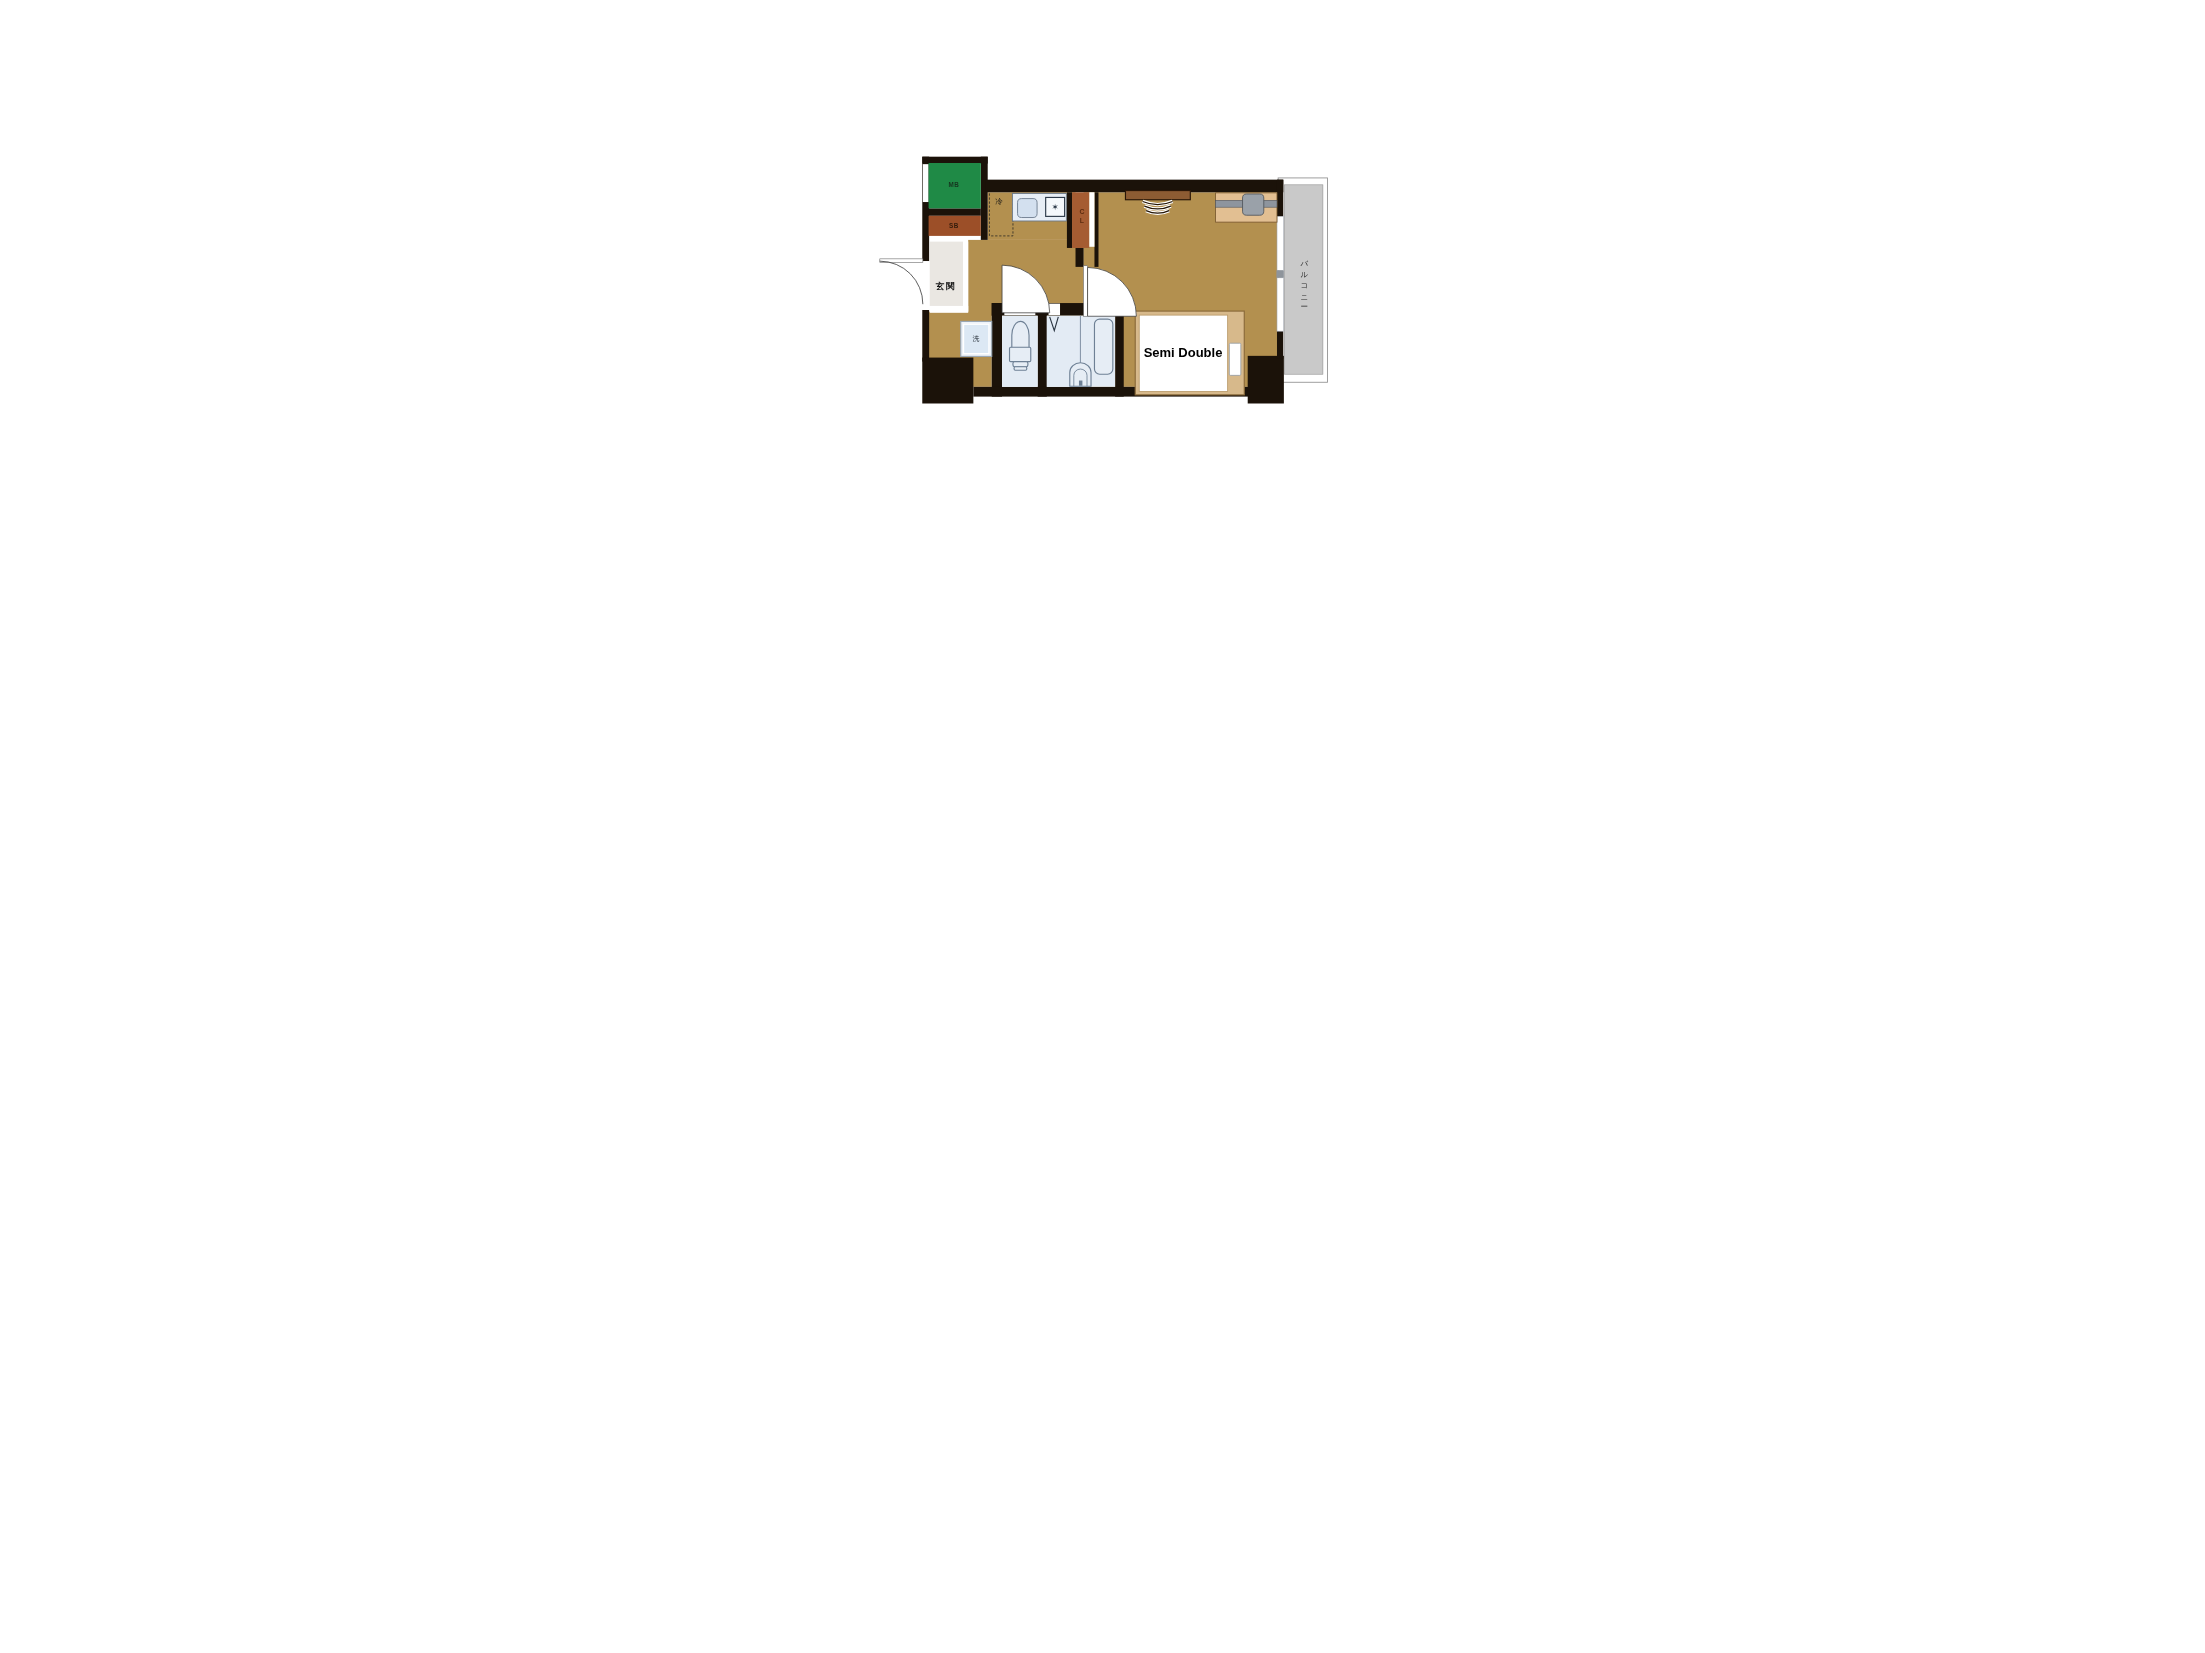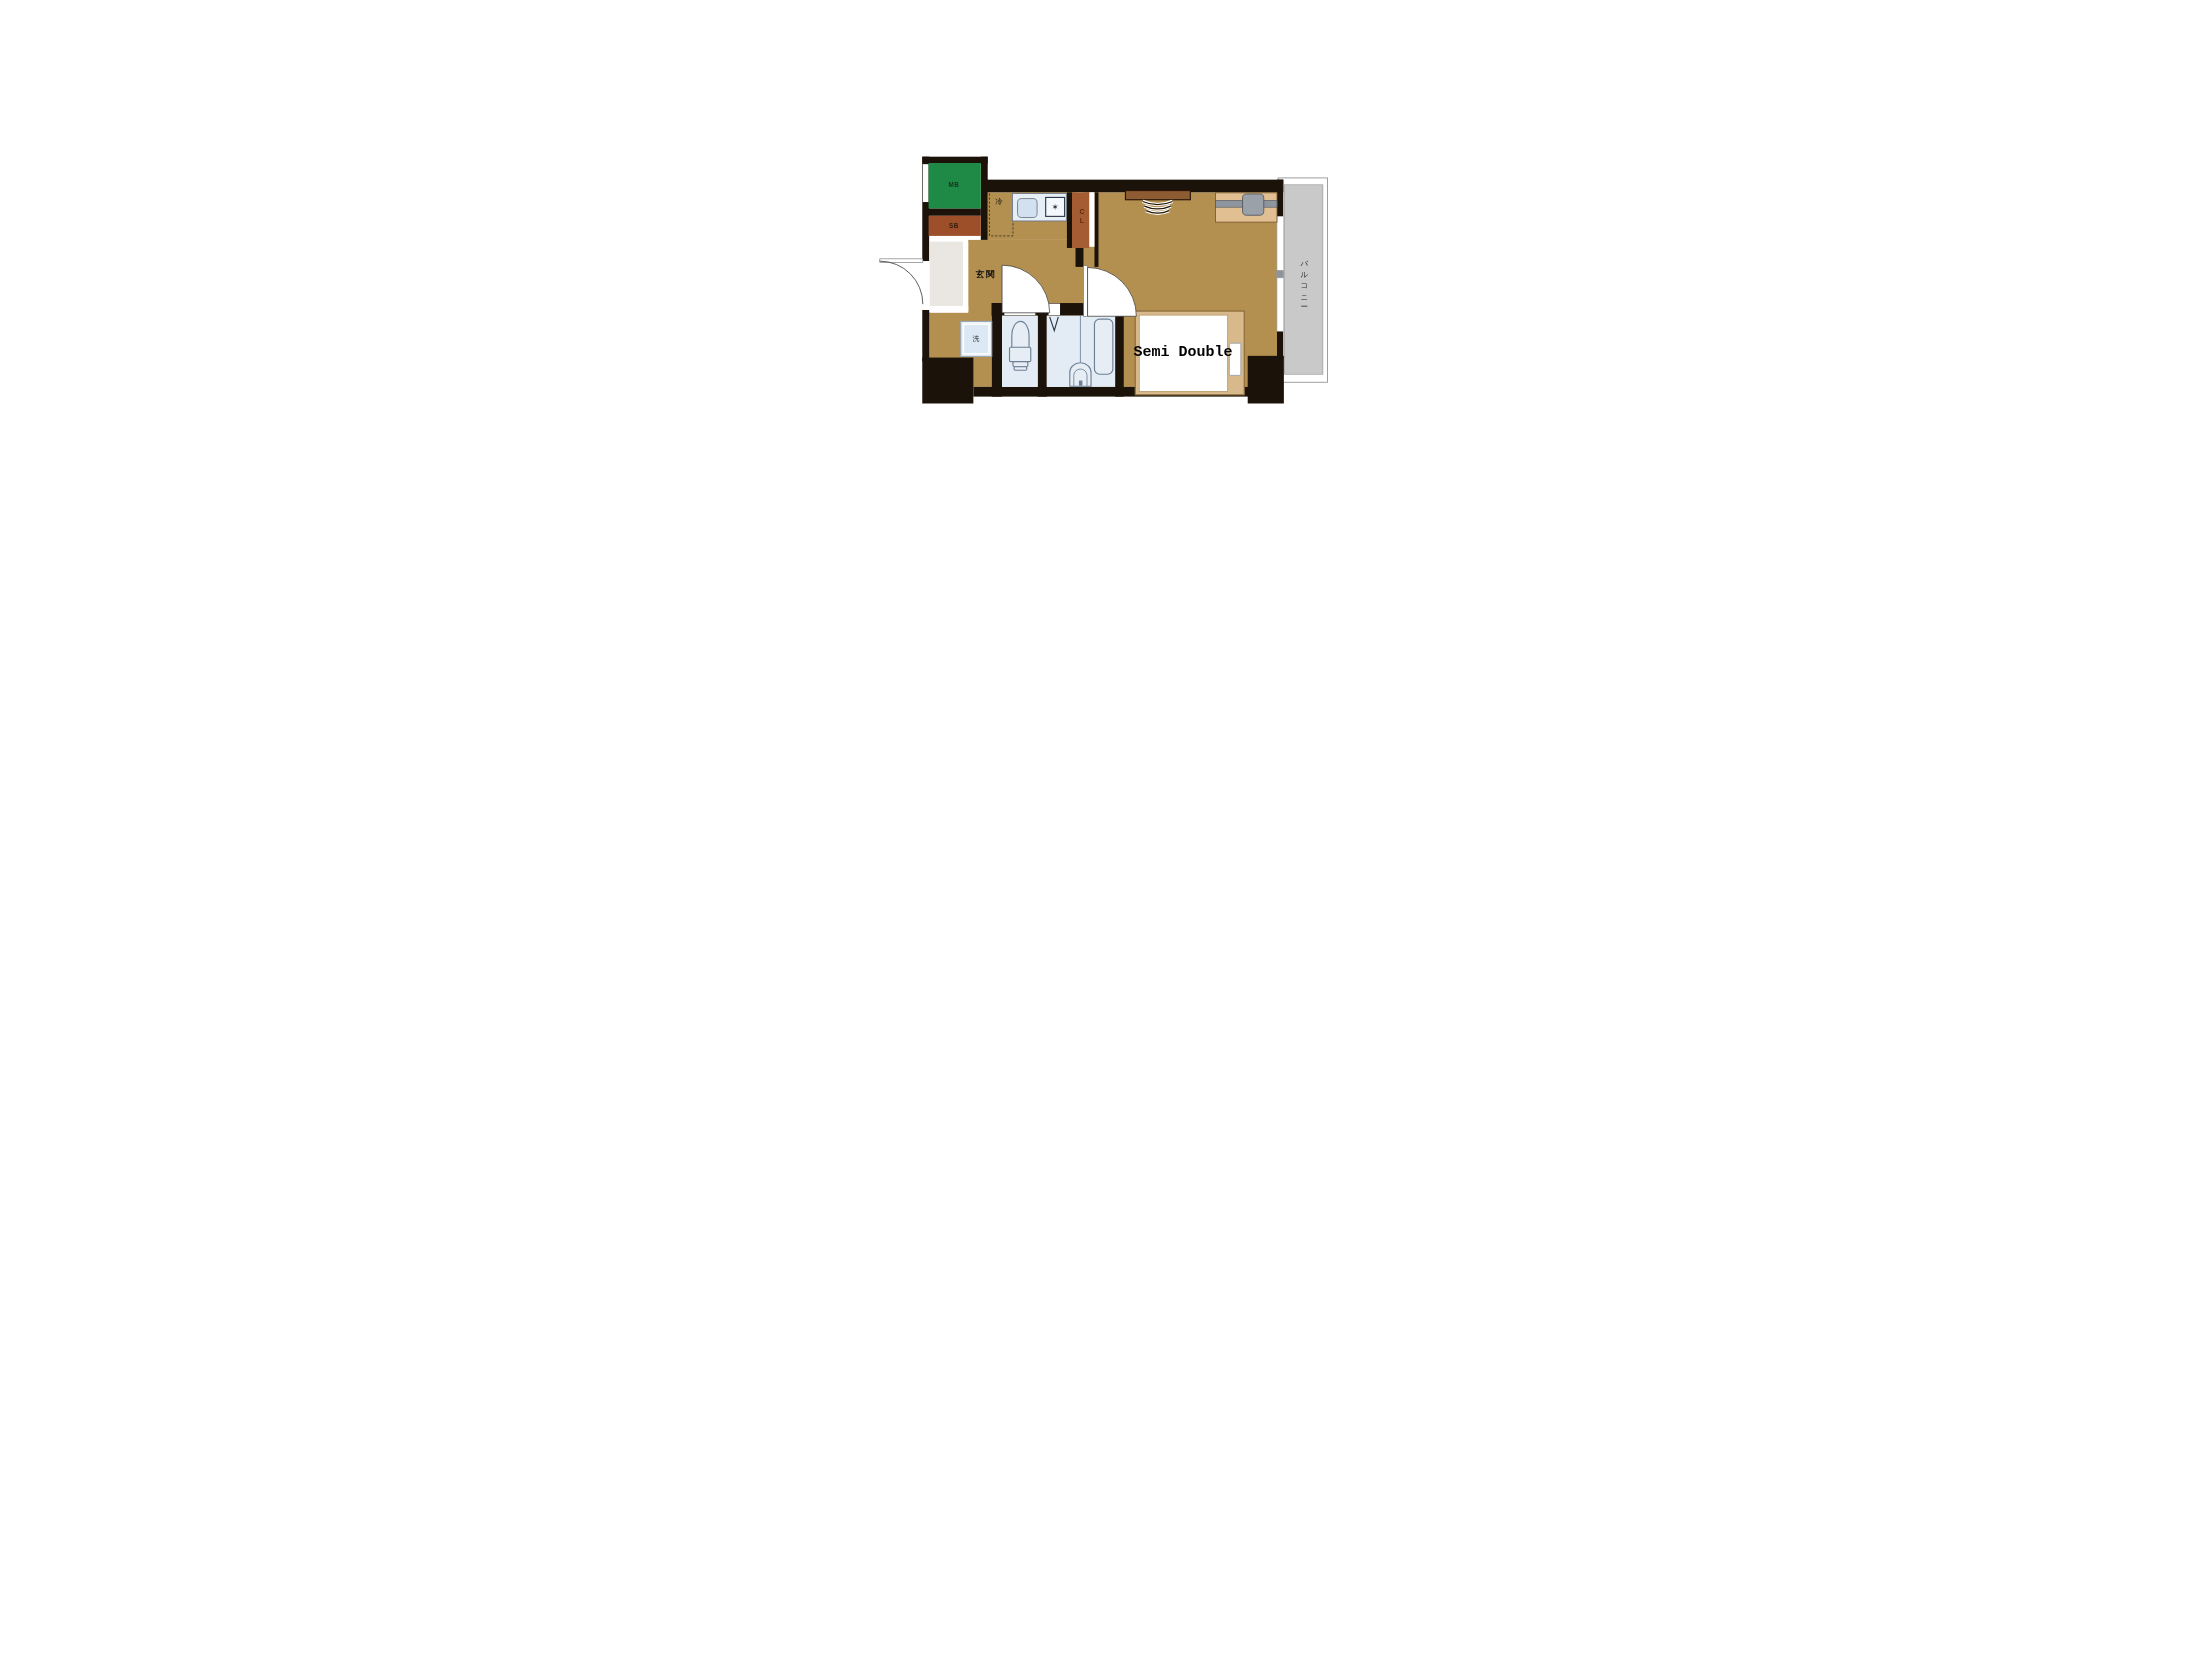--- a/index.html
+++ b/index.html
@@ -48,21 +48,21 @@
 
   .lbl{position:absolute;transform:translate(-50%,-50%);white-space:nowrap;
        color:var(--text_dark);line-height:1;}
   .lbl.v{writing-mode:vertical-rl;text-orientation:upright;}
   #lbl-mb{font-size:6.3px;font-weight:bold;letter-spacing:0.6px;color:#16351f;}
   #lbl-sb{font-size:6.3px;font-weight:bold;letter-spacing:0.6px;color:#331c0c;}
   #lbl-rei{font-size:7.5px;color:#111;}
   #lbl-cl{font-size:6.9px;font-weight:bold;color:#5c2c10;letter-spacing:2.3px;}
   #lbl-genkan{font-size:8.6px;font-weight:bold;letter-spacing:1.7px;color:#111;}
   #lbl-sen{font-size:6.9px;color:#1e2630;}
-  #lbl-bed{font-size:15px;font-weight:bold;font-family:Liberation Mono, monospace;color:#000;}
+  #lbl-bed{font-size:13px;font-weight:bold;font-family:Liberation Sans, sans-serif;color:#000;}
   #lbl-balcony{font-size:7.5px;color:#2a2a2a;letter-spacing:3.4px;}
   #icon-burner{font-size:8.6px;color:#2c3a4a;}
 </style>
 </head>
 <body>
 
 <div id="stage">
   <svg id="plan" width="735" height="551" viewBox="0 0 1280 960">
 
     <g>
@@ -186,20 +186,20 @@
       <rect class="leaf" x="607" y="463" width="7" height="88"></rect>
       <path class="doorarc" d="M 614,551 L 614,466 A 85,85 0 0 1 699,551 Z"></path>
     </g>
   </svg>
 
   <div id="labels">
     <div class="lbl" id="lbl-mb" style="left:219px;top:185px;">MB</div>
     <div class="lbl" id="lbl-sb" style="left:219px;top:226px;">SB</div>
     <div class="lbl" id="lbl-rei" style="left:264px;top:202px;">冷</div>
     <div class="lbl v" id="lbl-cl" style="left:346px;top:217px;">CL</div>
-    <div class="lbl" id="lbl-genkan" style="left:211px;top:274px;margin-left:40px;">玄関</div>
+    <div class="lbl" id="lbl-genkan" style="left:211px;top:286px;">玄関</div>
     <div class="lbl" id="lbl-sen" style="left:241px;top:339px;">洗</div>
     <div class="lbl" id="lbl-bed" style="left:448px;top:352px;">Semi Double</div>
     <div class="lbl v" id="lbl-balcony" style="left:569px;top:280px;">バルコニー</div>
     <div class="lbl" id="icon-burner" style="left:320px;top:207px;">✶</div>
   </div>
 </div>
 
 
 </body></html>

